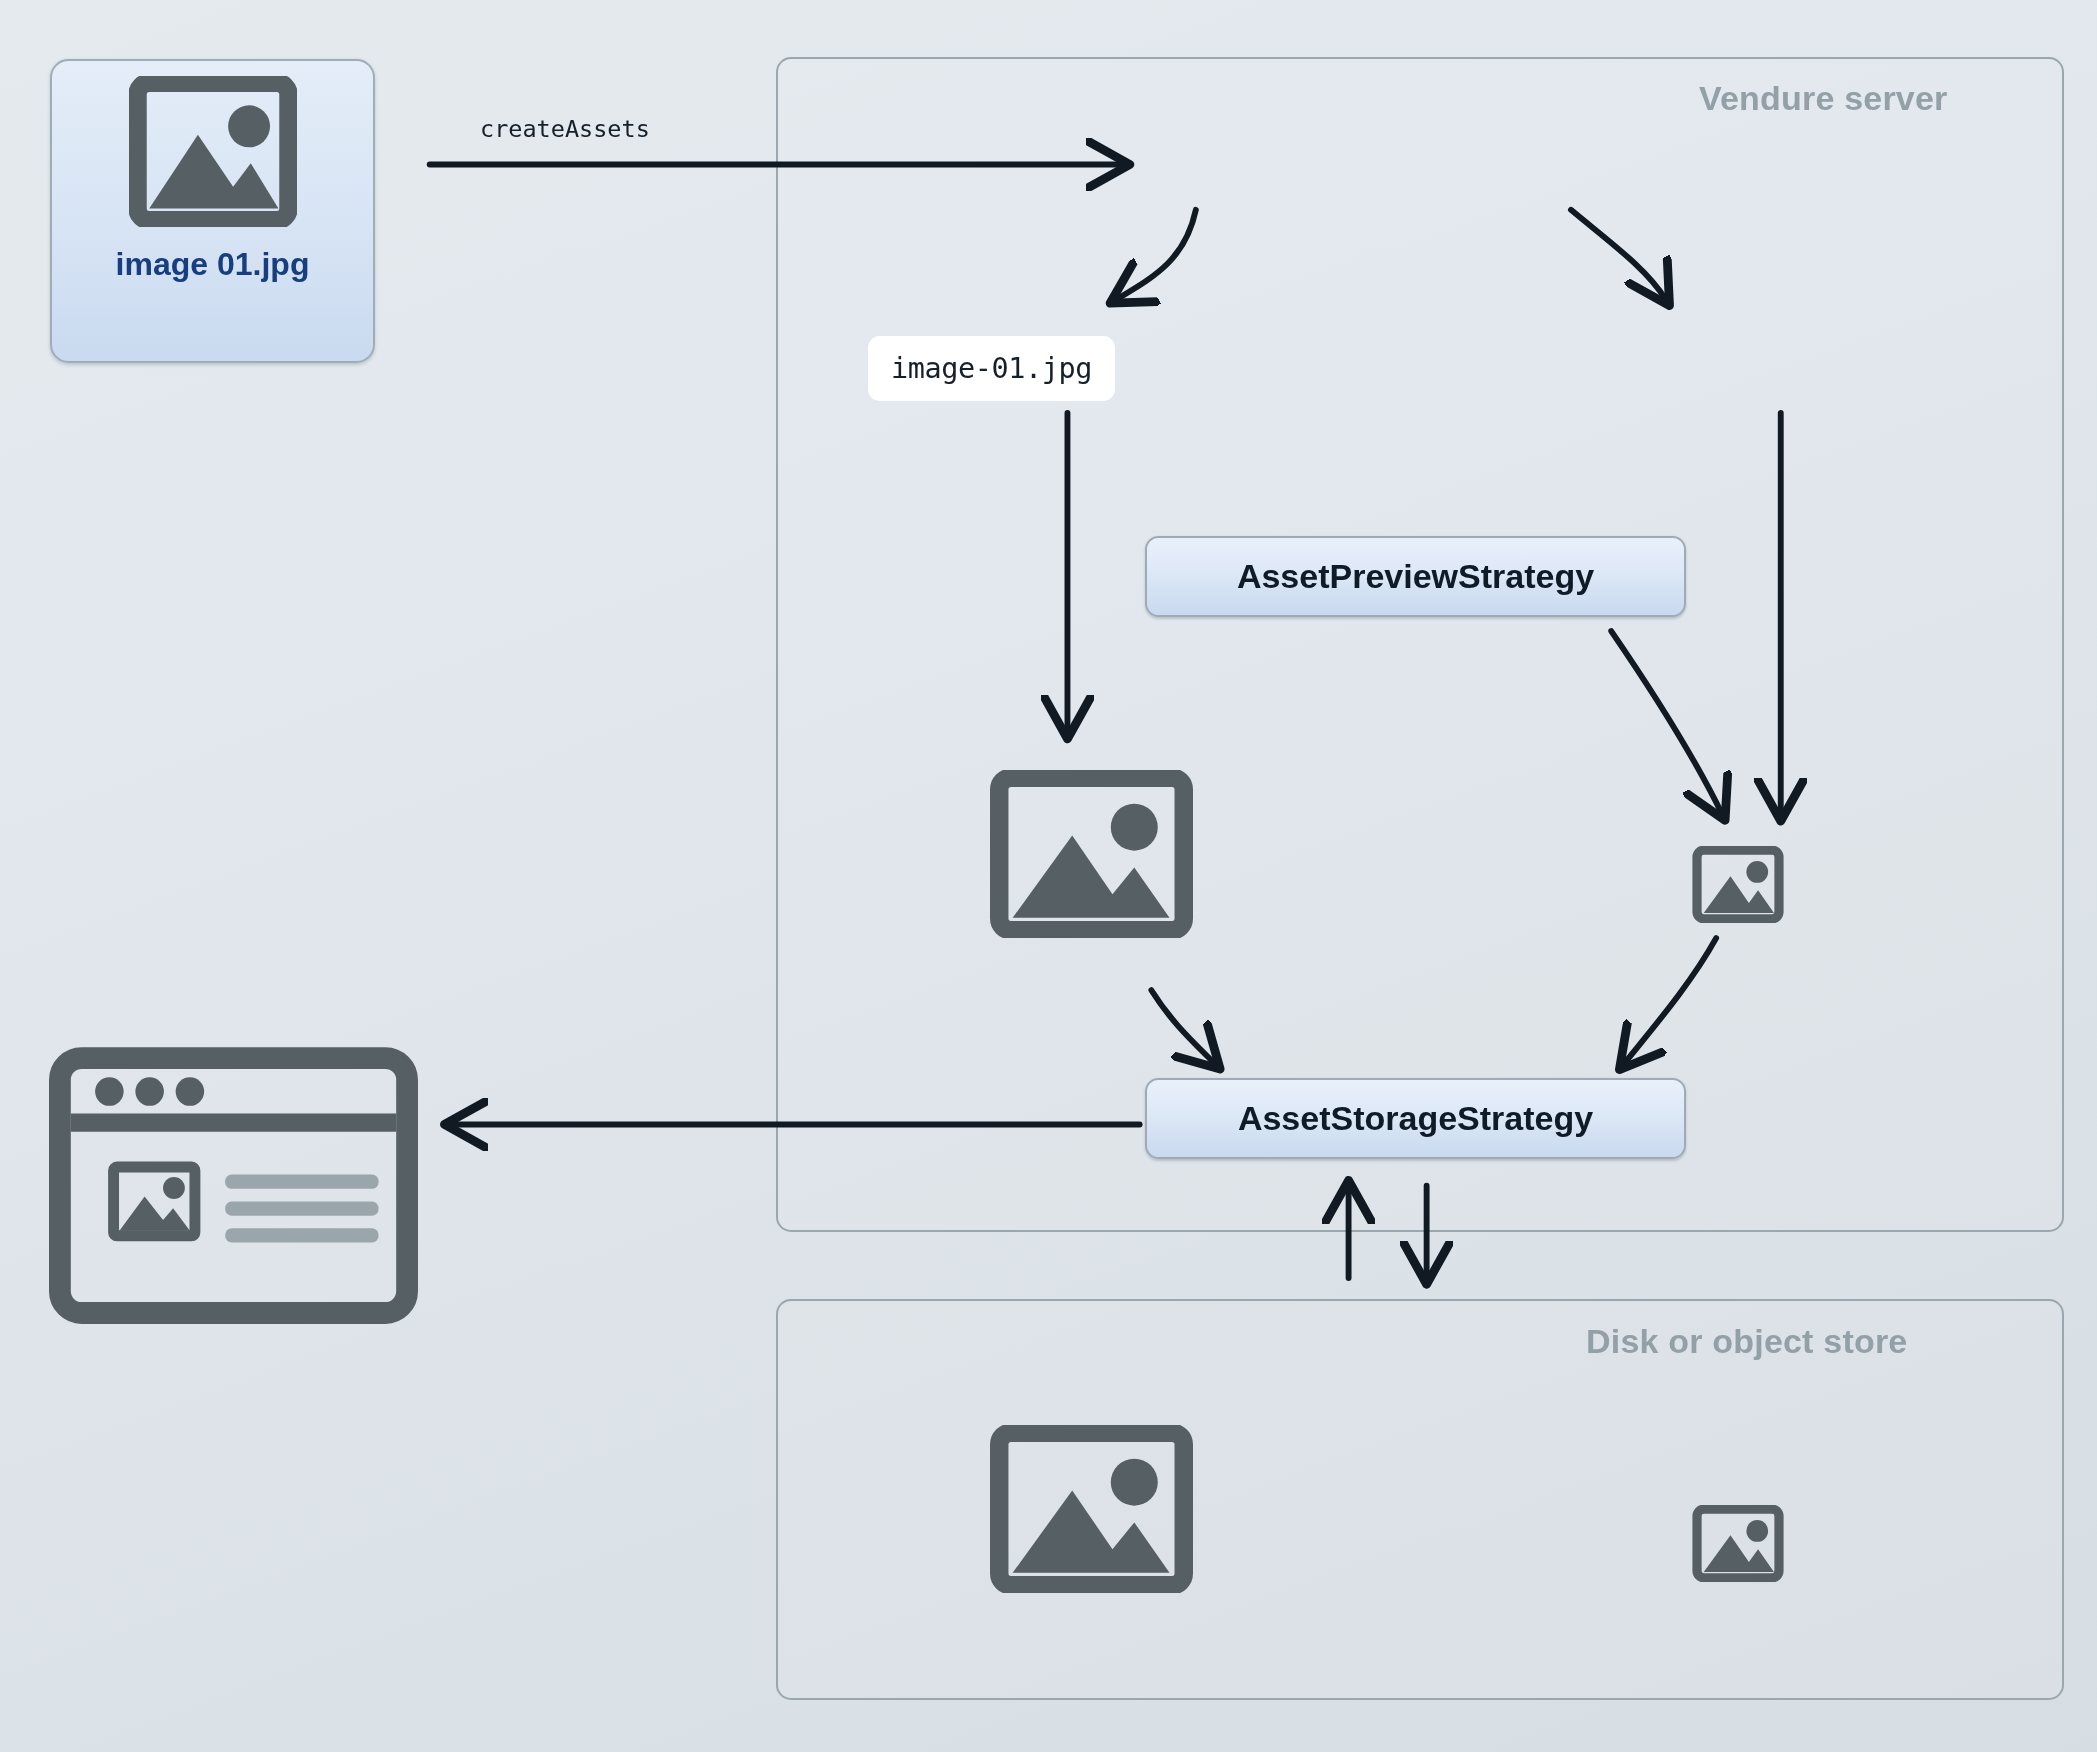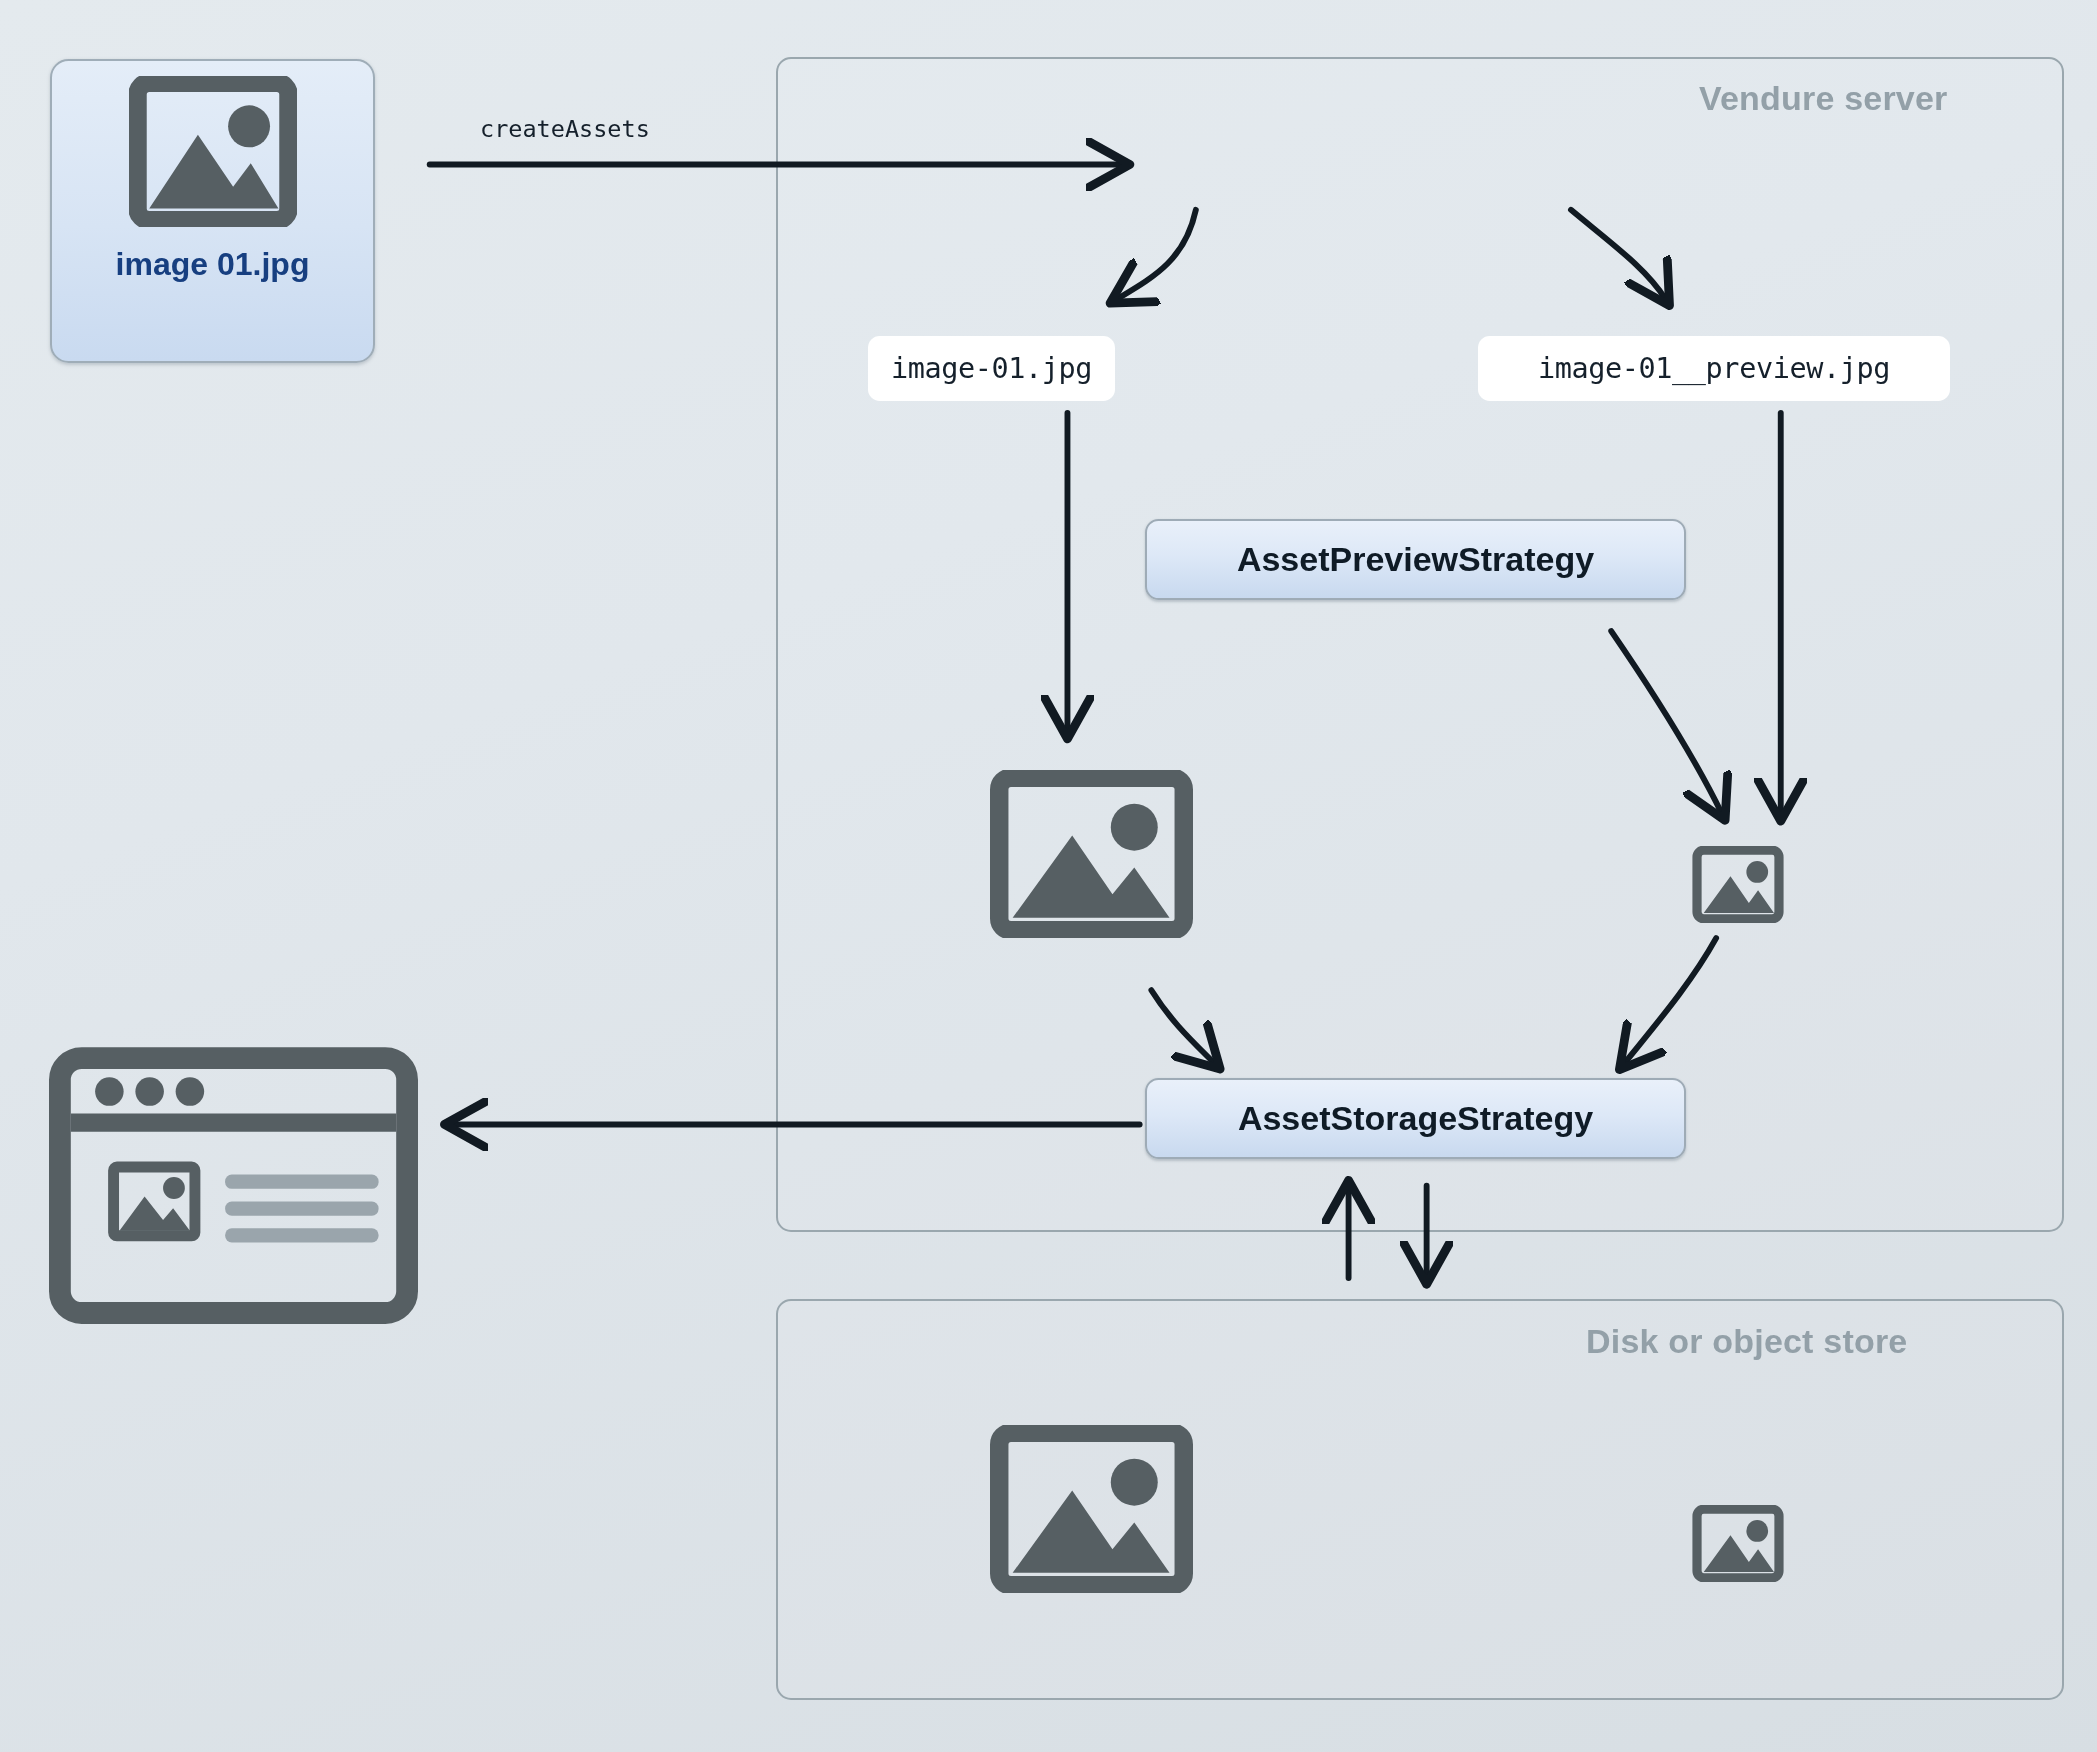--- a/index.html
+++ b/index.html
@@ -146,35 +146,32 @@
         <circle cx="143" cy="60" r="25" fill="#565f63"></circle>
         <path d="M24 158 L82 70 L124 132 L145 104 L178 158 Z" fill="#565f63"></path>
       </svg>
     </span>
     <span class="asset-card-label">image 01.jpg</span>
   </div>
 
   <div class="edge-label" style="left:480px; top:115px;">createAssets</div>
 
 
-  <div class="strategy-box" style="left:1145px; top:519px; width:537px; height:77px;">
+  <div class="strategy-box" style="left:1145px; top:536px; width:537px; height:77px;">
     <span>AssetPreviewStrategy</span>
   </div>
 
   <div class="strategy-box" style="left:1145px; top:1078px; width:537px; height:77px;">
     <span>AssetStorageStrategy</span>
   </div>
 
   <div class="filename-chip" style="left:868px; top:336px; width:247px; height:65px;">
     <span>image-01.jpg</span>
   </div>
 
-  <div class="filename-chip" style="left:1478px; top:336px; width:472px; height:65px;">
-    <span>image-01__preview.jpg</span>
-  </div>
 
   <div class="img-icon" style="left:990px; top:770px;">
     <svg width="203" height="168" viewBox="0 0 242 200" aria-hidden="true">
       <rect x="11" y="9" width="220" height="182" rx="14" ry="14" fill="none" stroke="#565f63" stroke-width="22"></rect>
       <circle cx="172" cy="68" r="28" fill="#565f63"></circle>
       <path d="M27 176 L98 78 L146 148 L172 116 L214 176 Z" fill="#565f63"></path>
     </svg>
   </div>
 
   <div class="img-icon" style="left:1692px; top:846px;">

